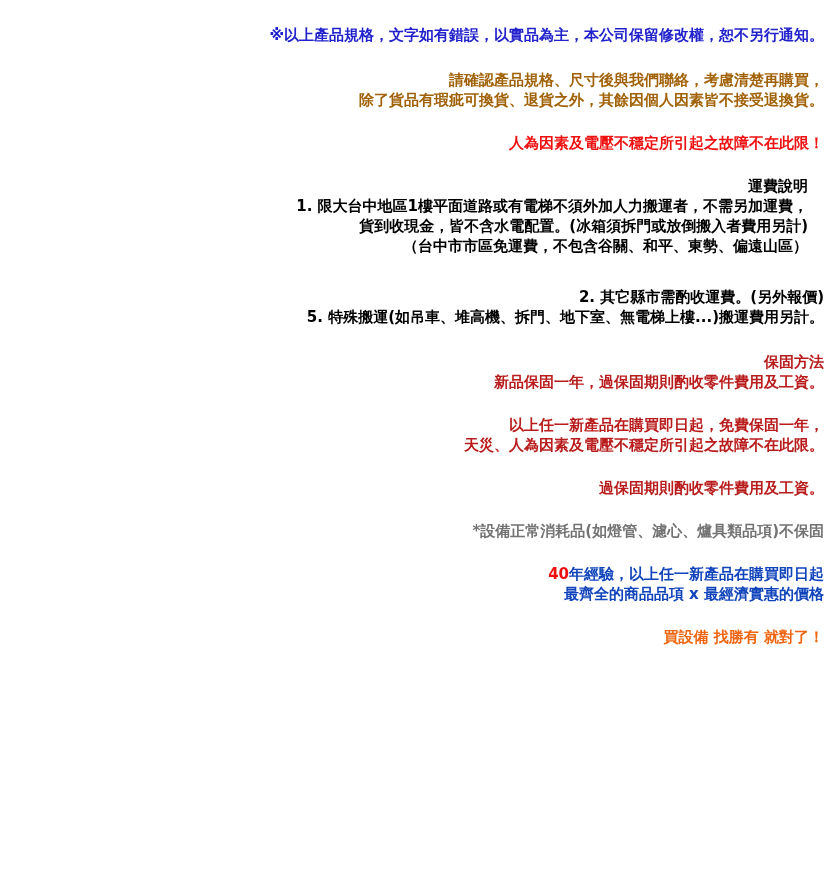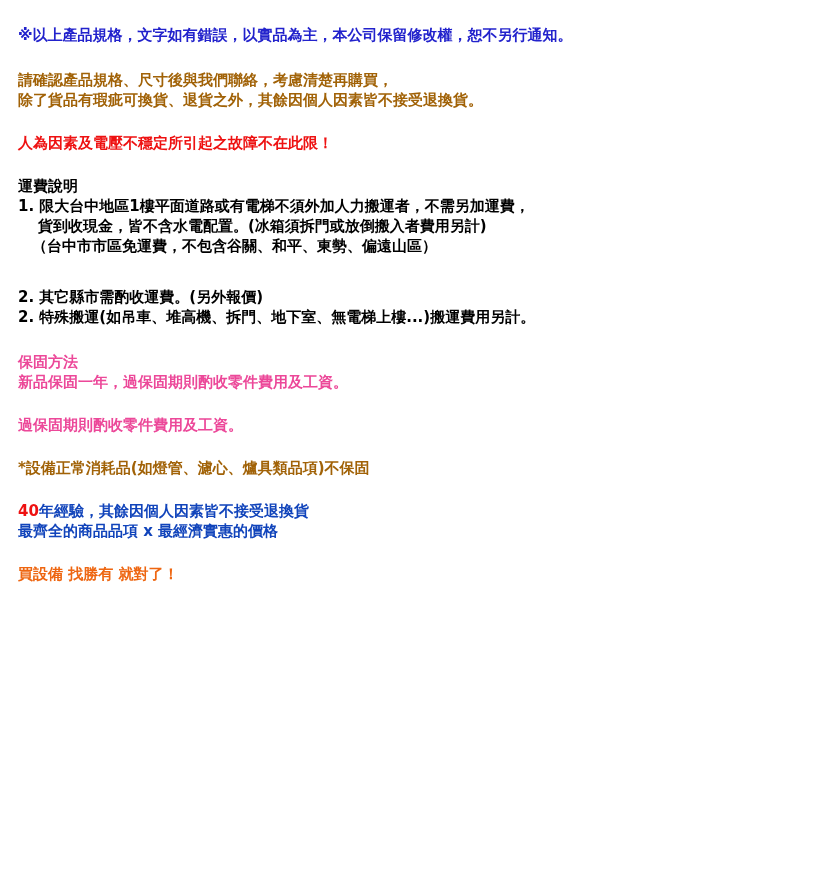--- a/index.html
+++ b/index.html
@@ -24,44 +24,45 @@
     box-sizing: border-box;
   }
   .line {
     font-weight: bold;
     white-space: pre;
     line-height: 1.0;
   }
   .blk {
     margin: 0;
     padding: 0;
+    text-align: right;
   }
   
   .b-notice   { margin: 28px 0 0 18px; }
   .b-confirm  { margin: 30px 0 0 18px; }
   .b-refuse   { margin: 28px 0 0 18px; }
   .b-ship     { margin: 28px 16px 0 18px; }
   .b-ship2    { margin: 36px 0 0 18px; }
   .b-warranty { margin: 30px 0 0 18px; }
   .b-warranty2{ margin: 28px 0 0 18px; }
   .b-warranty3{ margin: 28px 0 0 18px; }
   .b-consum   { margin: 28px 0 0 18px; }
   .b-company  { margin: 54px 0 0 18px; }
   .b-exp      { margin: 28px 0 0 18px; }
   .b-slogan   { margin: 28px 0 0 18px; }
 
   .l-sp { margin-top: 5px; }
 
   .c-blue    { color: #2222cc; }
   .c-red     { color: #ee1111; }
-  .c-darkred { color: #a16207; }
+  .c-darkred { color: #737373; }
   .c-black   { color: #000000; }
   .c-purple  { color: #a16207; }
   .c-orange  { color: #ee6611; }
-  .c-skyblue { color: #ec4899; }
+  .c-skyblue { color: #b91c1c; }
   .c-teal    { color: #2288bb; }
   .c-dblue   { color: #1144bb; }
 
   .indent1 { padding-left: 20px; }
   .indent2 { padding-left: 14px; }
 </style>
 </head>
 <body>
 
 <div class="page">
@@ -81,40 +82,44 @@
 
   <div class="blk b-ship">
     <div class="line c-black">運費說明</div>
     <div class="line c-black l-sp">1. 限大台中地區1樓平面道路或有電梯不須外加人力搬運者，不需另加運費，</div>
     <div class="line c-black l-sp indent1">貨到收現金，皆不含水電配置。(冰箱須拆門或放倒搬入者費用另計)</div>
     <div class="line c-black l-sp indent2">（台中市市區免運費，不包含谷關、和平、東勢、偏遠山區）</div>
   </div>
 
   <div class="blk b-ship2">
     <div class="line c-black">2. 其它縣市需酌收運費。(另外報價)</div>
-    <div class="line c-black l-sp">2. 特殊搬運(如吊車、堆高機、拆門、地下室、無電梯上樓...)搬運費用另計。</div>
+    <div class="line c-black l-sp">5. 特殊搬運(如吊車、堆高機、拆門、地下室、無電梯上樓...)搬運費用另計。</div>
   </div>
 
   <div class="blk b-warranty">
     <div class="line c-skyblue">保固方法</div>
     <div class="line c-skyblue l-sp">新品保固一年，過保固期則酌收零件費用及工資。</div>
   </div>
 
+  <div class="blk b-warranty2">
+    <div class="line c-skyblue">以上任一新產品在購買即日起，免費保固一年，</div>
+    <div class="line c-skyblue l-sp">天災、人為因素及電壓不穩定所引起之故障不在此限。</div>
+  </div>
 
   <div class="blk b-warranty3">
     <div class="line c-skyblue l-sp">過保固期則酌收零件費用及工資。</div>
   </div>
 
   <div class="blk b-consum">
     <div class="line c-darkred">*設備正常消耗品(如燈管、濾心、爐具類品項)不保固</div>
   </div>
 
 
   <div class="blk b-exp">
-    <div class="line"><span class="c-red">40</span><span class="c-dblue">年經驗，其餘因個人因素皆不接受退換貨</span></div>
+    <div class="line"><span class="c-red">40</span><span class="c-dblue">年經驗，以上任一新產品在購買即日起</span></div>
     <div class="line c-dblue l-sp">最齊全的商品品項 x 最經濟實惠的價格</div>
   </div>
 
   <div class="blk b-slogan">
     <div class="line c-orange">買設備 找勝有 就對了！</div>
   </div>
 
 </div>
 
 </body></html>

